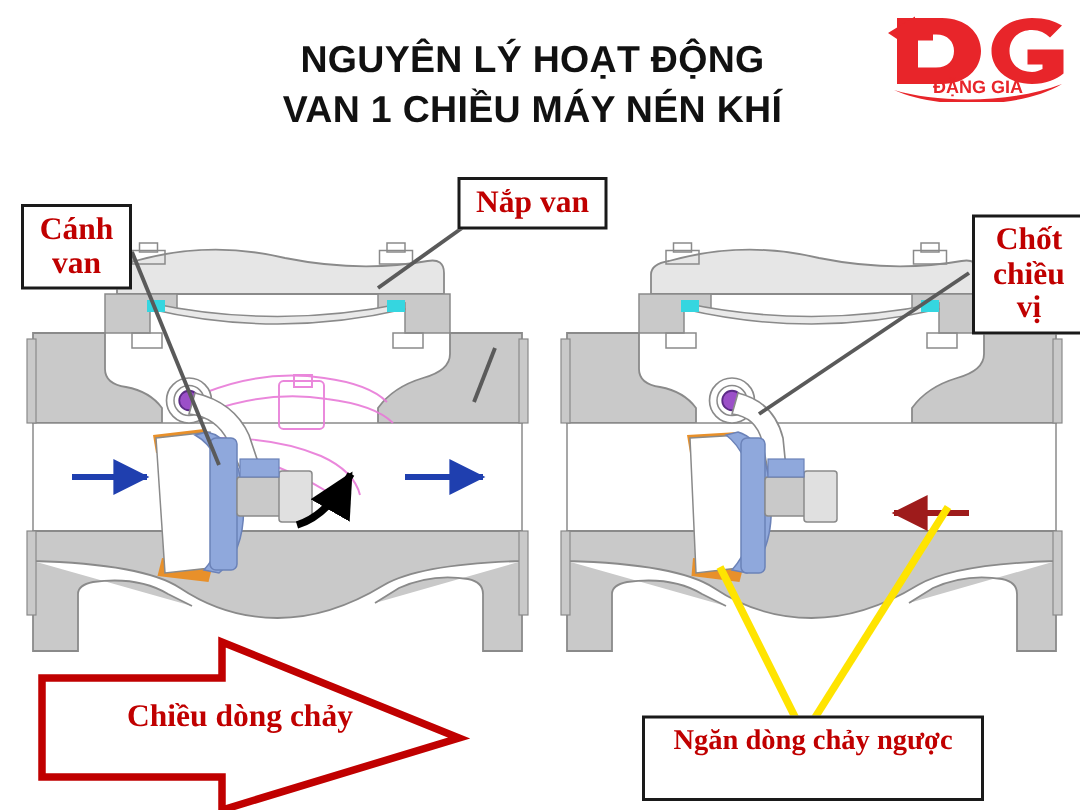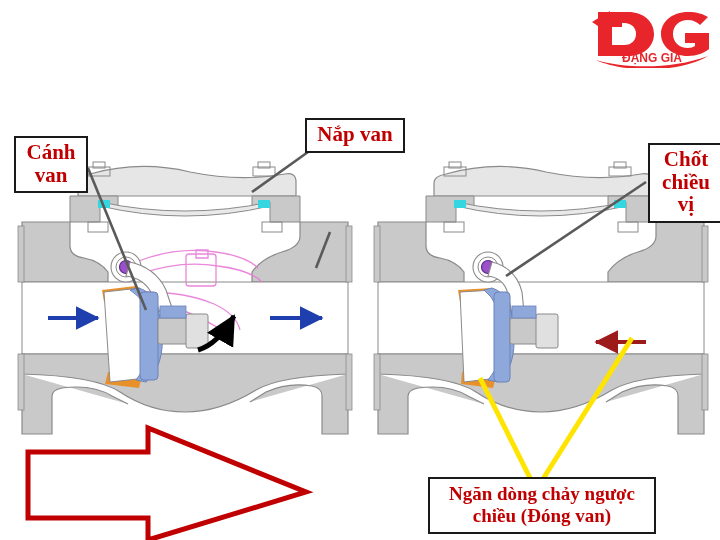--- a/index.html
+++ b/index.html
@@ -60,20 +60,24 @@
     font-weight: bold; font-size: 21px; text-align: center; z-index: 6;
     white-space: nowrap;
   }
   .svg-layer { position: absolute; left: 0; top: 0; width: 720px; height: 540px; }
 </style>
 </head>
 <body>
 
 <div id="stage">
 
+  <div class="title-block">
+    <span class="title-line">NGUYÊN LÝ HOẠT ĐỘNG</span>
+    <span class="title-line">VAN 1 CHIỀU MÁY NÉN KHÍ</span>
+  </div>
 
   <svg class="logo" viewBox="0 0 120 62">
     <g fill="#E8252A">
       <path d="M6 6 h30 c16 0 26 10 26 22 0 12 -10 22 -26 22 H6 z M20 17 v22 h12 c8 0 12 -5 12 -11 0 -6 -4 -11 -12 -11 z"></path>
       <path d="M0 16 l18 -11 v7 h12 v9 H18 v7 z"></path>
       <path d="M96 6 c-16 0 -27 10 -27 22 0 12 11 22 27 22 9 0 16 -3 21 -7 V27 H93 v10 h10 v3 c-2 1 -4 2 -7 2 -9 0 -15 -6 -15 -14 0 -8 6 -14 15 -14 5 0 9 2 12 5 l8 -8 C111 8 105 6 96 6 z"></path>
       <path d="M4 54 c30 9 78 9 112 -4 -28 17 -84 17 -112 4 z"></path>
     </g>
     <text x="60" y="56" text-anchor="middle" font-family="Liberation Sans, sans-serif" font-size="12" font-weight="bold" fill="#E8252A">ĐẶNG GIA</text>
   </svg>
@@ -228,19 +232,19 @@
     <div>Nắp van</div>
   </div>
 
 
   <div class="callout" id="callout-chot">
     <div>Chốt</div>
     <div>chiều</div>
     <div>vị</div>
   </div>
 
+  <div id="flow-arrow-label">Chiều dòng chảy</div>
 
   <div id="note-reverse">
     <div>Ngăn dòng chảy ngược</div>
-    <div>chiều (Đóng van)</div>
   </div>
 
 </div>
 
 </body></html>

